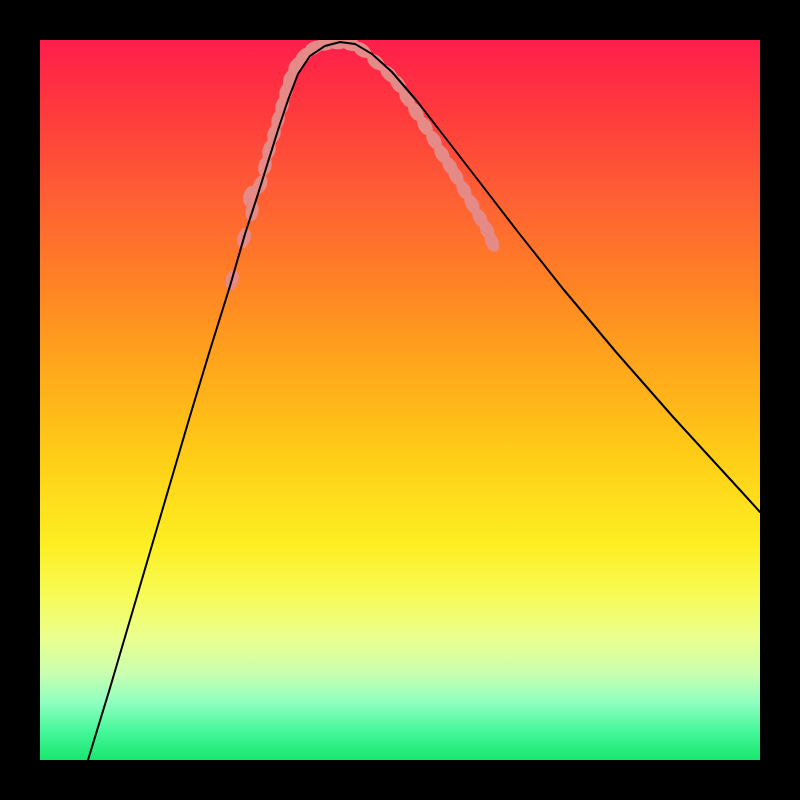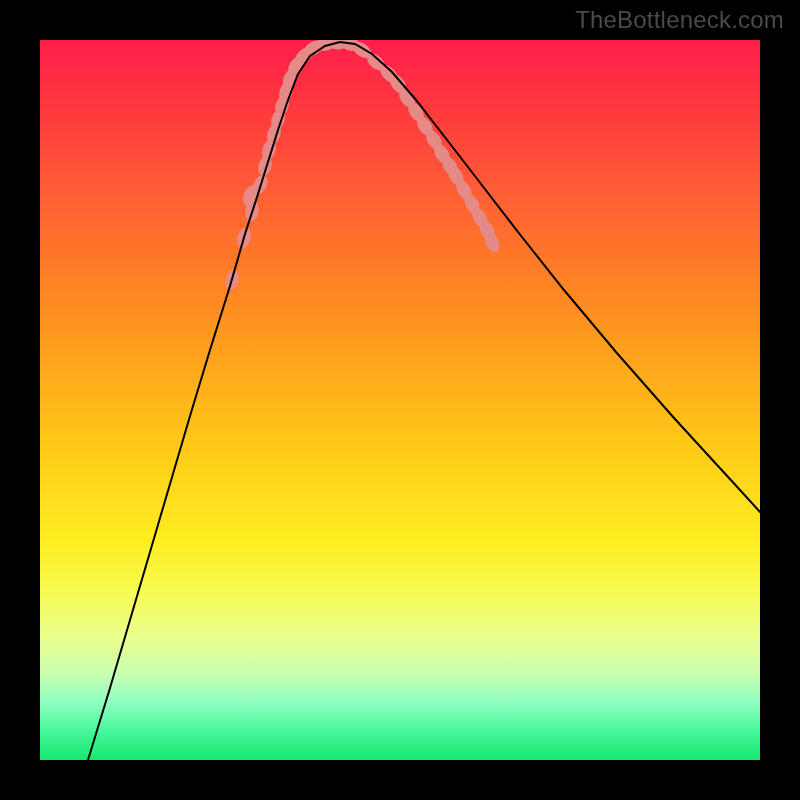--- a/index.html
+++ b/index.html
@@ -57,21 +57,20 @@
     left: 0;
     top: 0;
     width: 720px;
     height: 720px;
   }
 </style>
 </head>
 <body>
 
 <div class="frame">
-  <div class="watermark">TheBottleneck.com</div>
   <div class="plot">
     <svg class="curve" viewBox="0 0 720 720">
       <g id="pink-group">
           <ellipse cx="192" cy="240" rx="10.5" ry="6.5" fill="#e58a86" transform="rotate(-74.1 192 240)"></ellipse>
           <ellipse cx="204" cy="198" rx="10.5" ry="6.5" fill="#e58a86" transform="rotate(-73.8 204 198)"></ellipse>
           <ellipse cx="212" cy="171" rx="10.5" ry="6.5" fill="#e58a86" transform="rotate(-81.9 212 171)"></ellipse>
           <ellipse cx="210" cy="156" rx="10.5" ry="6.5" fill="#e58a86" transform="rotate(-72.9 210 156)"></ellipse>
           <ellipse cx="220" cy="145" rx="10.5" ry="6.5" fill="#e58a86" transform="rotate(-63.4 220 145)"></ellipse>
           <ellipse cx="225" cy="126" rx="10.5" ry="6.5" fill="#e58a86" transform="rotate(-75.6 225 126)"></ellipse>
           <ellipse cx="229" cy="110" rx="10.5" ry="6.5" fill="#e58a86" transform="rotate(-74.3 229 110)"></ellipse>

